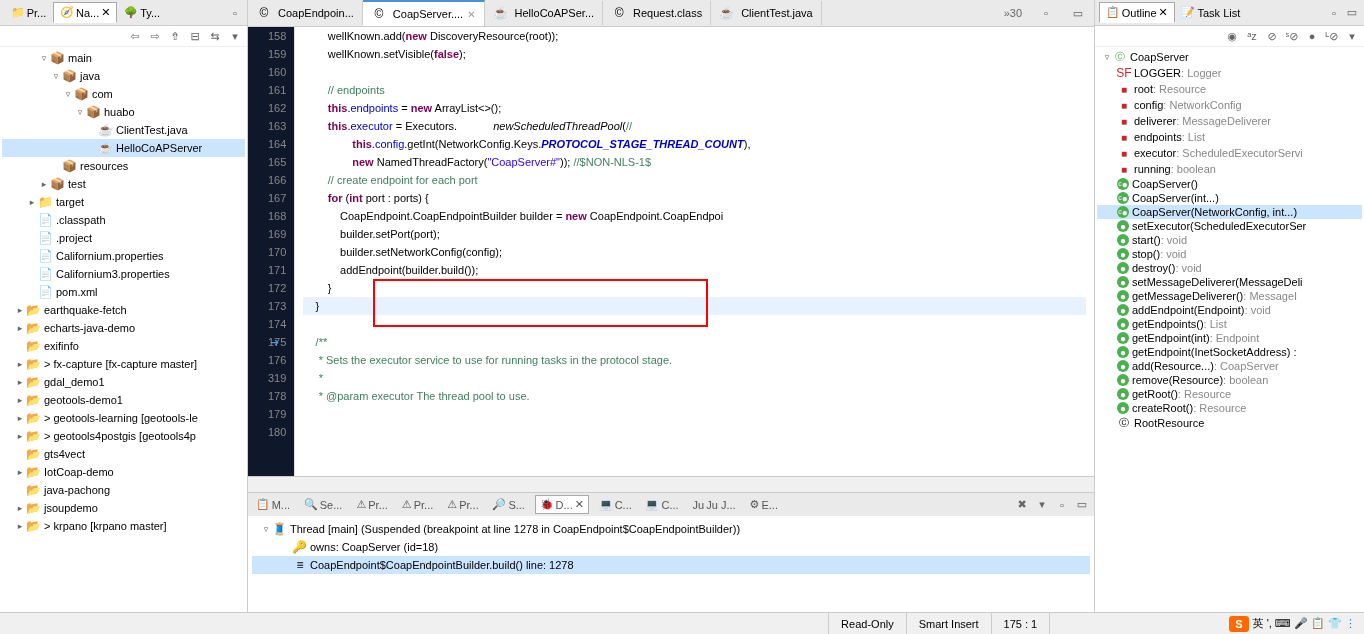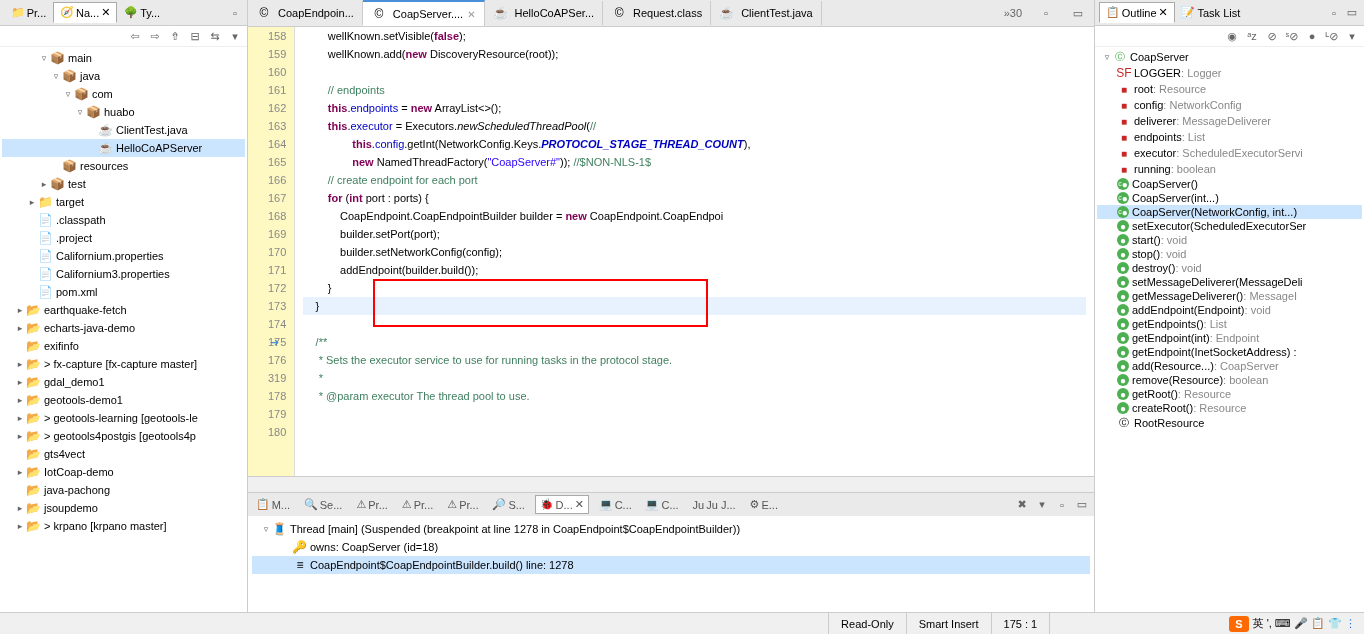--- a/index.html
+++ b/index.html
@@ -26,29 +26,29 @@
     
     
     .editor-area { flex: 1; display: flex; flex-direction: column; background: #fff; }
     .editor-tabs { display: flex; background: #eaeaea; border-bottom: 1px solid #ccc; align-items: center; overflow: hidden; }
     .editor-tab { padding: 4px 8px; display: flex; align-items: center; gap: 4px; cursor: pointer; border-right: 1px solid #ccc; white-space: nowrap; }
     .editor-tab.active { background: #fff; border-top: 2px solid #4a90d9; }
     .editor-tab .close { color: #999; font-size: 10px; }
     .editor-tabs-extra { margin-left: auto; padding: 2px 8px; color: #666; display: flex; gap: 16px; align-items: center; }
     
     .code-area { flex: 1; display: flex; overflow: auto; font-family: Consolas, monospace; font-size: 12px; position: relative; }
-    .gutter { background: #fef9c3; color: #888; text-align: right; padding: 0 8px 0 20px; border-right: 1px solid #ddd; user-select: none; }
+    .gutter { background: #0f172a; color: #888; text-align: right; padding: 0 8px 0 20px; border-right: 1px solid #ddd; user-select: none; }
     .gutter-line { height: 18px; line-height: 18px; position: relative; }
     .arrow-marker { position: absolute; left: 2px; color: #4a90d9; }
     .code-content { flex: 1; padding: 0 8px; position: relative; }
     .code-line { height: 18px; line-height: 18px; white-space: pre; }
     .kw { color: #7f0055; font-weight: bold; }
     .com { color: #3f7f5f; }
     .str { color: #2a00ff; }
-    .meth { font-style: italic; }
+    .meth { font-style: italic; margin-left: 36px; }
     .const { color: #0000c0; font-style: italic; font-weight: bold; }
     .field { color: #0000c0; }
     .highlight-box { position: absolute; border: 2px solid red; pointer-events: none; }
     .current-line-bg { background: #e8f2fe; }
     .hscroll { height: 16px; background: #f0f0f0; border-top: 1px solid #ccc; }
     
     
     .bottom-panel { height: 120px; border-top: 1px solid #ccc; display: flex; flex-direction: column; background: #fff; }
     .bottom-tabs { display: flex; background: #eaeaea; padding: 2px 4px; align-items: center; gap: 6px; }
     .bottom-tab { padding: 2px 4px; display: flex; align-items: center; gap: 2px; cursor: pointer; color: #555; white-space: nowrap; }
@@ -286,22 +286,22 @@
           <div class="gutter-line">174</div>
           <div class="gutter-line"><span class="arrow-marker">➜</span>175</div>
           <div class="gutter-line">176</div>
           <div class="gutter-line">319</div>
           <div class="gutter-line">178</div>
           <div class="gutter-line">179</div>
           <div class="gutter-line">180</div>
         </div>
       <div class="code-content" id="code-content">
 
-      <div class="code-line">        wellKnown.setVisible(<span class="kw">false</span>);</div>
-          <div class="code-line">        wellKnown.add(<span class="kw">new</span> DiscoveryResource(root));</div>
+      <div class="code-line">        wellKnown.add(<span class="kw">new</span> DiscoveryResource(root));</div>
+          <div class="code-line">        wellKnown.setVisible(<span class="kw">false</span>);</div>
           <div class="code-line"></div>
           <div class="code-line">        <span class="com">// endpoints</span></div>
           <div class="code-line">        <span class="kw">this</span>.<span class="field">endpoints</span> = <span class="kw">new</span> ArrayList&lt;&gt;();</div>
           <div class="code-line">        <span class="kw">this</span>.<span class="field">executor</span> = Executors.<span class="meth">newScheduledThreadPool</span>(<span class="com">//</span></div>
           <div class="code-line">                <span class="kw">this</span>.<span class="field">config</span>.getInt(NetworkConfig.Keys.<span class="const">PROTOCOL_STAGE_THREAD_COUNT</span>),</div>
           <div class="code-line">                <span class="kw">new</span> NamedThreadFactory(<span class="str">"CoapServer#"</span>)); <span class="com">//$NON-NLS-1$</span></div>
           <div class="code-line">        <span class="com">// create endpoint for each port</span></div>
           <div class="code-line">        <span class="kw">for</span> (<span class="kw">int</span> port : ports) {</div>
           <div class="code-line">            CoapEndpoint.CoapEndpointBuilder builder = <span class="kw">new</span> CoapEndpoint.CoapEndpoi</div>
           <div class="code-line">            builder.setPort(port);</div>

